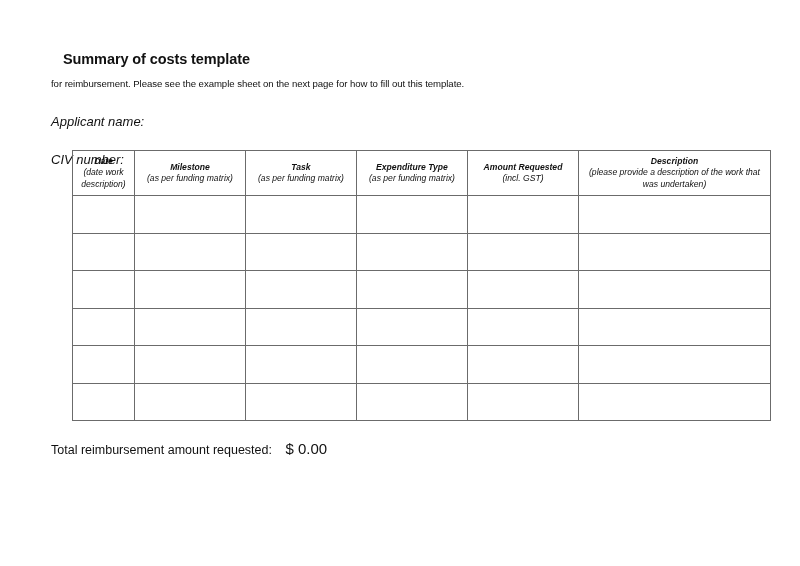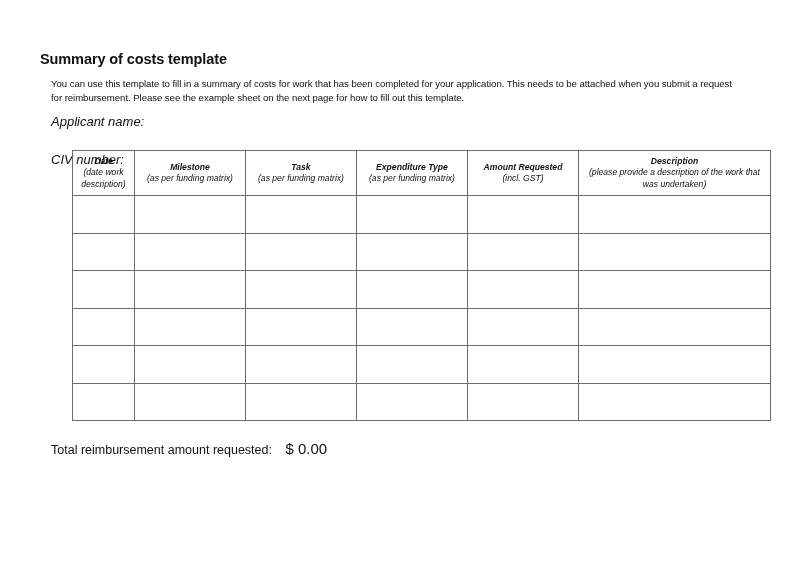--- a/index.html
+++ b/index.html
@@ -10,21 +10,21 @@
     body {
       width: 800px;
       height: 566px;
       position: relative;
       overflow: hidden;
       font-family: "Liberation Sans", "DejaVu Sans", sans-serif;
       color: #111111;
     }
     .page-title {
       position: absolute;
-      left: 40px;
+      left: 63px;
       top: 51px;
       font-size: 14.5px;
       font-weight: bold;
       letter-spacing: -0.1px;
     }
     .intro {
       position: absolute;
       left: 51px;
       top: 77px;
       width: 720px;
@@ -87,21 +87,20 @@
       margin-left: 10px;
       font-size: 15px;
     }
   </style>
 </head>
 <body>
 
 <div class="page-title">Summary of costs template</div>
 
 <div class="intro">
-  <div>You can use this template to fill in a summary of costs for work that has been completed for your application. This needs to be attached when you submit a request</div>
   <div>for reimbursement. Please see the example sheet on the next page for how to fill out this template.</div>
 </div>
 
 <div class="field-label applicant">Applicant name:</div>
 <div class="field-label civ">CIV number:</div>
 
 <table class="costs">
   <colgroup>
     <col style="width:62px">
     <col style="width:111px">

